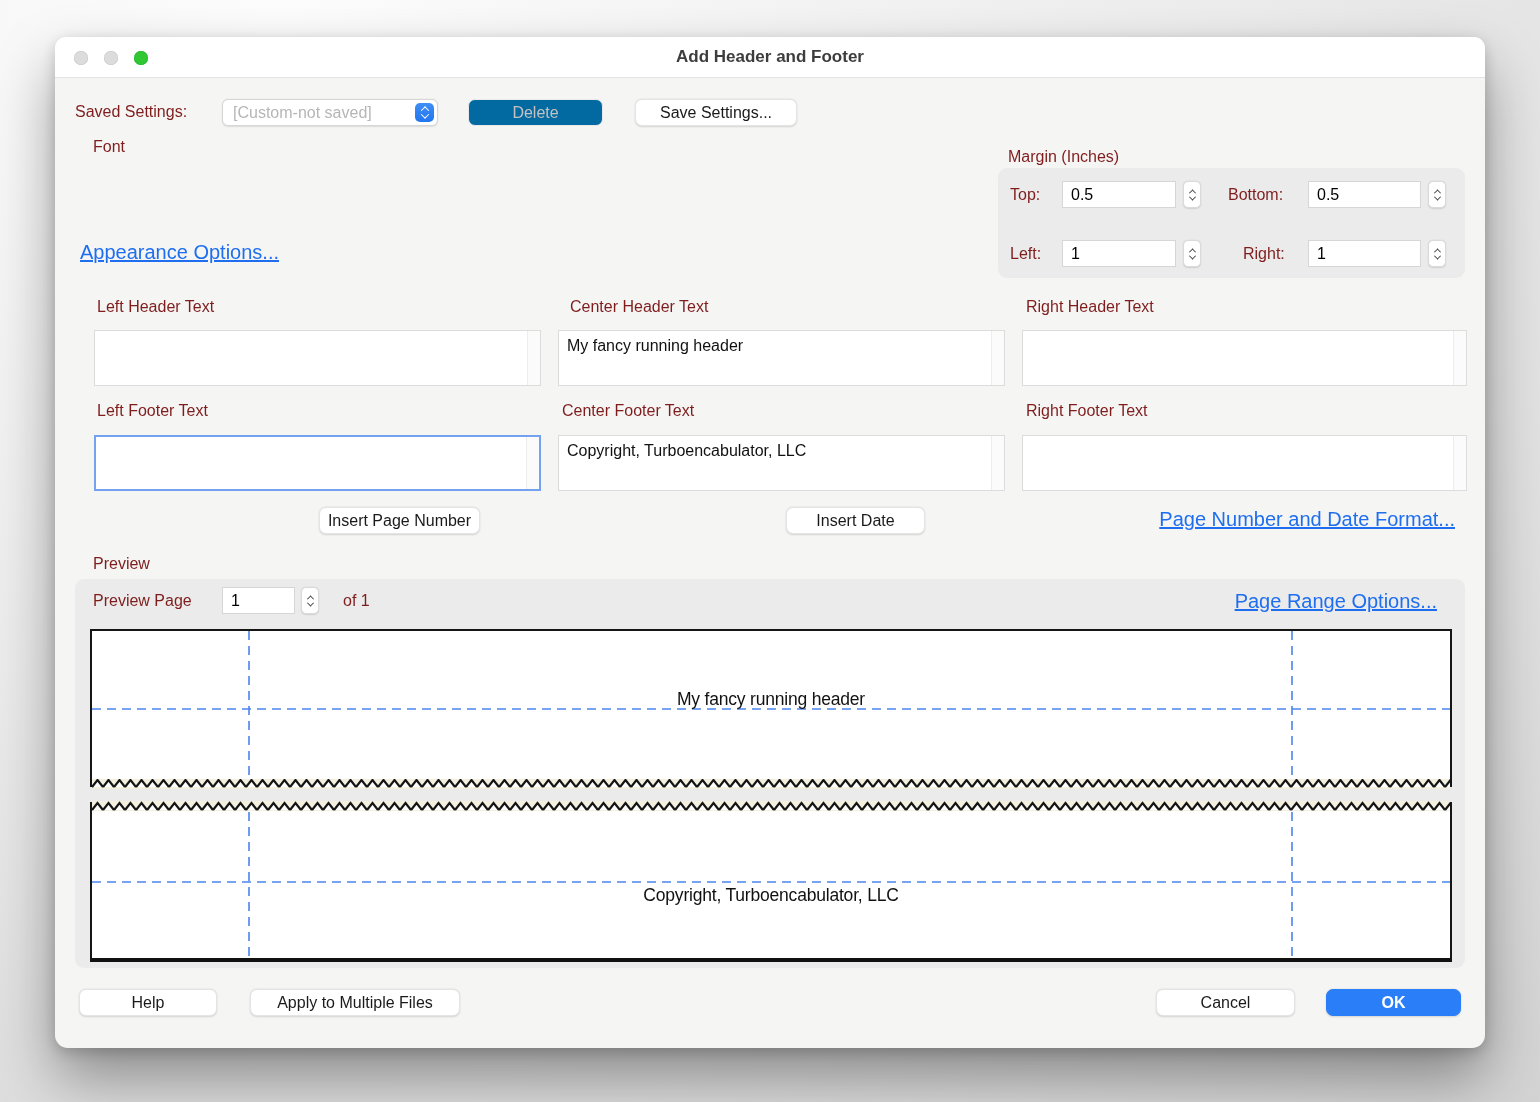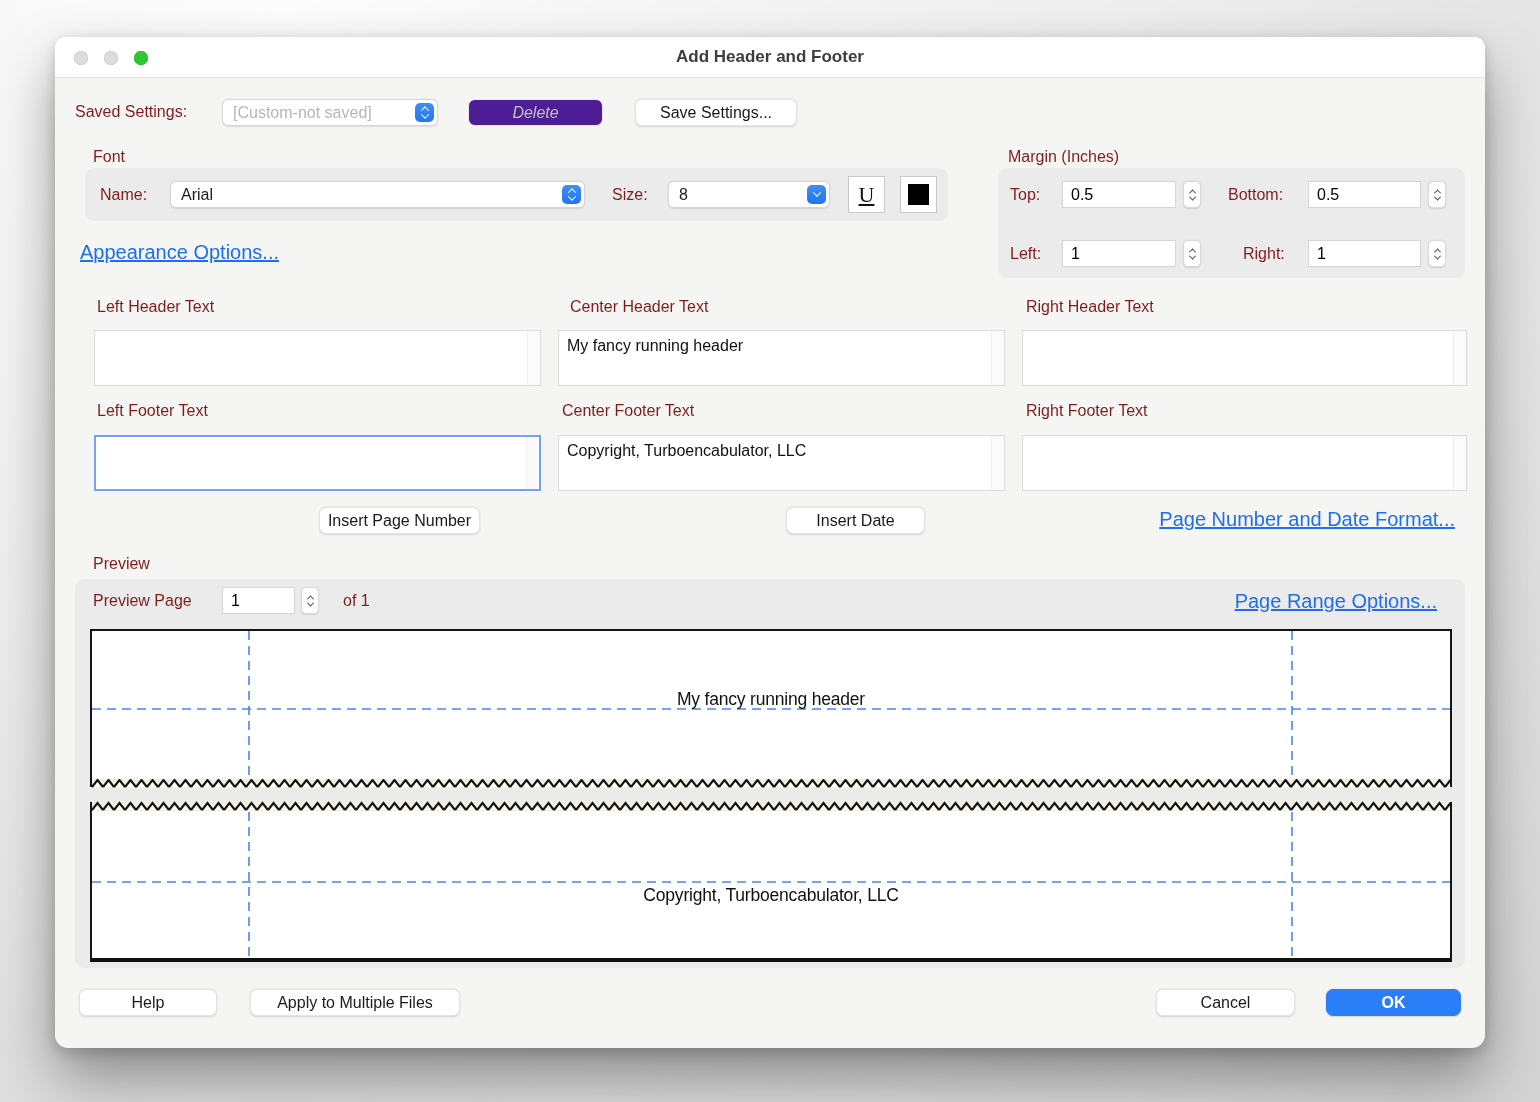--- a/index.html
+++ b/index.html
@@ -31,21 +31,21 @@
   .lbl { position:absolute; font-size:16px; color:#7f1d1d; white-space:nowrap; }
 
   
   .btn {
     position:absolute; height:27px; background:#ffffff;
     border:1px solid #e4e4e4; border-radius:7px;
     box-shadow: 0 .5px 2px rgba(0,0,0,.14);
     font-size:16px; color:#1a1a1a; text-align:center; line-height:25px;
     font-family: "Liberation Sans", sans-serif; cursor:default;
   }
-  .btn.disabled { color:#c2c2c2; background:#4c1d95; box-shadow:none; border-color:#e9e9e9;font-style:italic; }
+  .btn.disabled { color:#c2c2c2; background:#0369a1; box-shadow:none; border-color:#e9e9e9; }
   .btn.primary { background:#2a7ff8; border-color:#2a7ff8; color:#fff; font-weight:bold; }
 
   
   .combo {
     position:absolute; height:27px; background:#fff;
     border:1px solid #d6d6d6; border-radius:6px;
     box-shadow: 0 .5px 1.5px rgba(0,0,0,.10);
     font-size:16px; display:flex; align-items:center; padding-left:10px;
   }
   .combo .val { flex:1; overflow:hidden; white-space:nowrap; }
@@ -122,44 +122,21 @@
   <div class="combo" style="left:167px; top:62px; width:216px;">
     <span class="val dim">[Custom-not saved]</span>
     <span class="pill">
         <span class="chev up"></span>
         <span class="chev dn"></span>
       </span>
   </div>
   <div class="btn disabled" style="left:413px; top:62px; width:135px;">Delete</div>
   <div class="btn" style="left:580px; top:62px; width:162px;">Save Settings...</div>
 
-  <div class="lbl" style="left:38px; top:111px;">Font</div>
-  <div class="panel" style="left:30px; top:131px; width:863px; height:53px;">
-    <div class="lbl" style="left:15px; top:18px;">Name:</div>
-    <div class="combo" style="left:85px; top:13px; width:415px;">
-      <span class="val">Arial</span>
-      <span class="pill">
-          <span class="chev up"></span>
-          <span class="chev dn"></span>
-        </span>
-    </div>
-    <div class="lbl" style="left:527px; top:18px;">Size:</div>
-    <div class="combo" style="left:583px; top:13px; width:162px;">
-      <span class="val">8</span>
-      <span class="pill">
-          <span class="chev dn" style="margin-top:-2px;"></span>
-        </span>
-    </div>
-    <div class="square-btn" style="left:763px; top:8px;">
-      <span class="u-glyph">U</span>
-    </div>
-    <div class="square-btn" style="left:815px; top:8px;">
-      <span class="swatch-inner"></span>
-    </div>
-  </div>
+  <div class="lbl" style="left:38px; top:101px;">Font</div>
 
   <div class="lbl" style="left:953px; top:111px;text-align:right;">Margin (Inches)</div>
   <div class="panel" style="left:943px; top:131px; width:467px; height:110px;">
     <div class="lbl" style="left:12px; top:18px;">Top:</div>
     <input class="numfield" style="left: 64px; top: 13px; width: 114px;" value="0.5">
     <div class="stepper" style="left:185px; top:13px;">
         <span class="chev up"></span>
         <span class="chev dn"></span>
       </div>
     <div class="lbl" style="left:230px; top:18px;">Bottom:</div>

